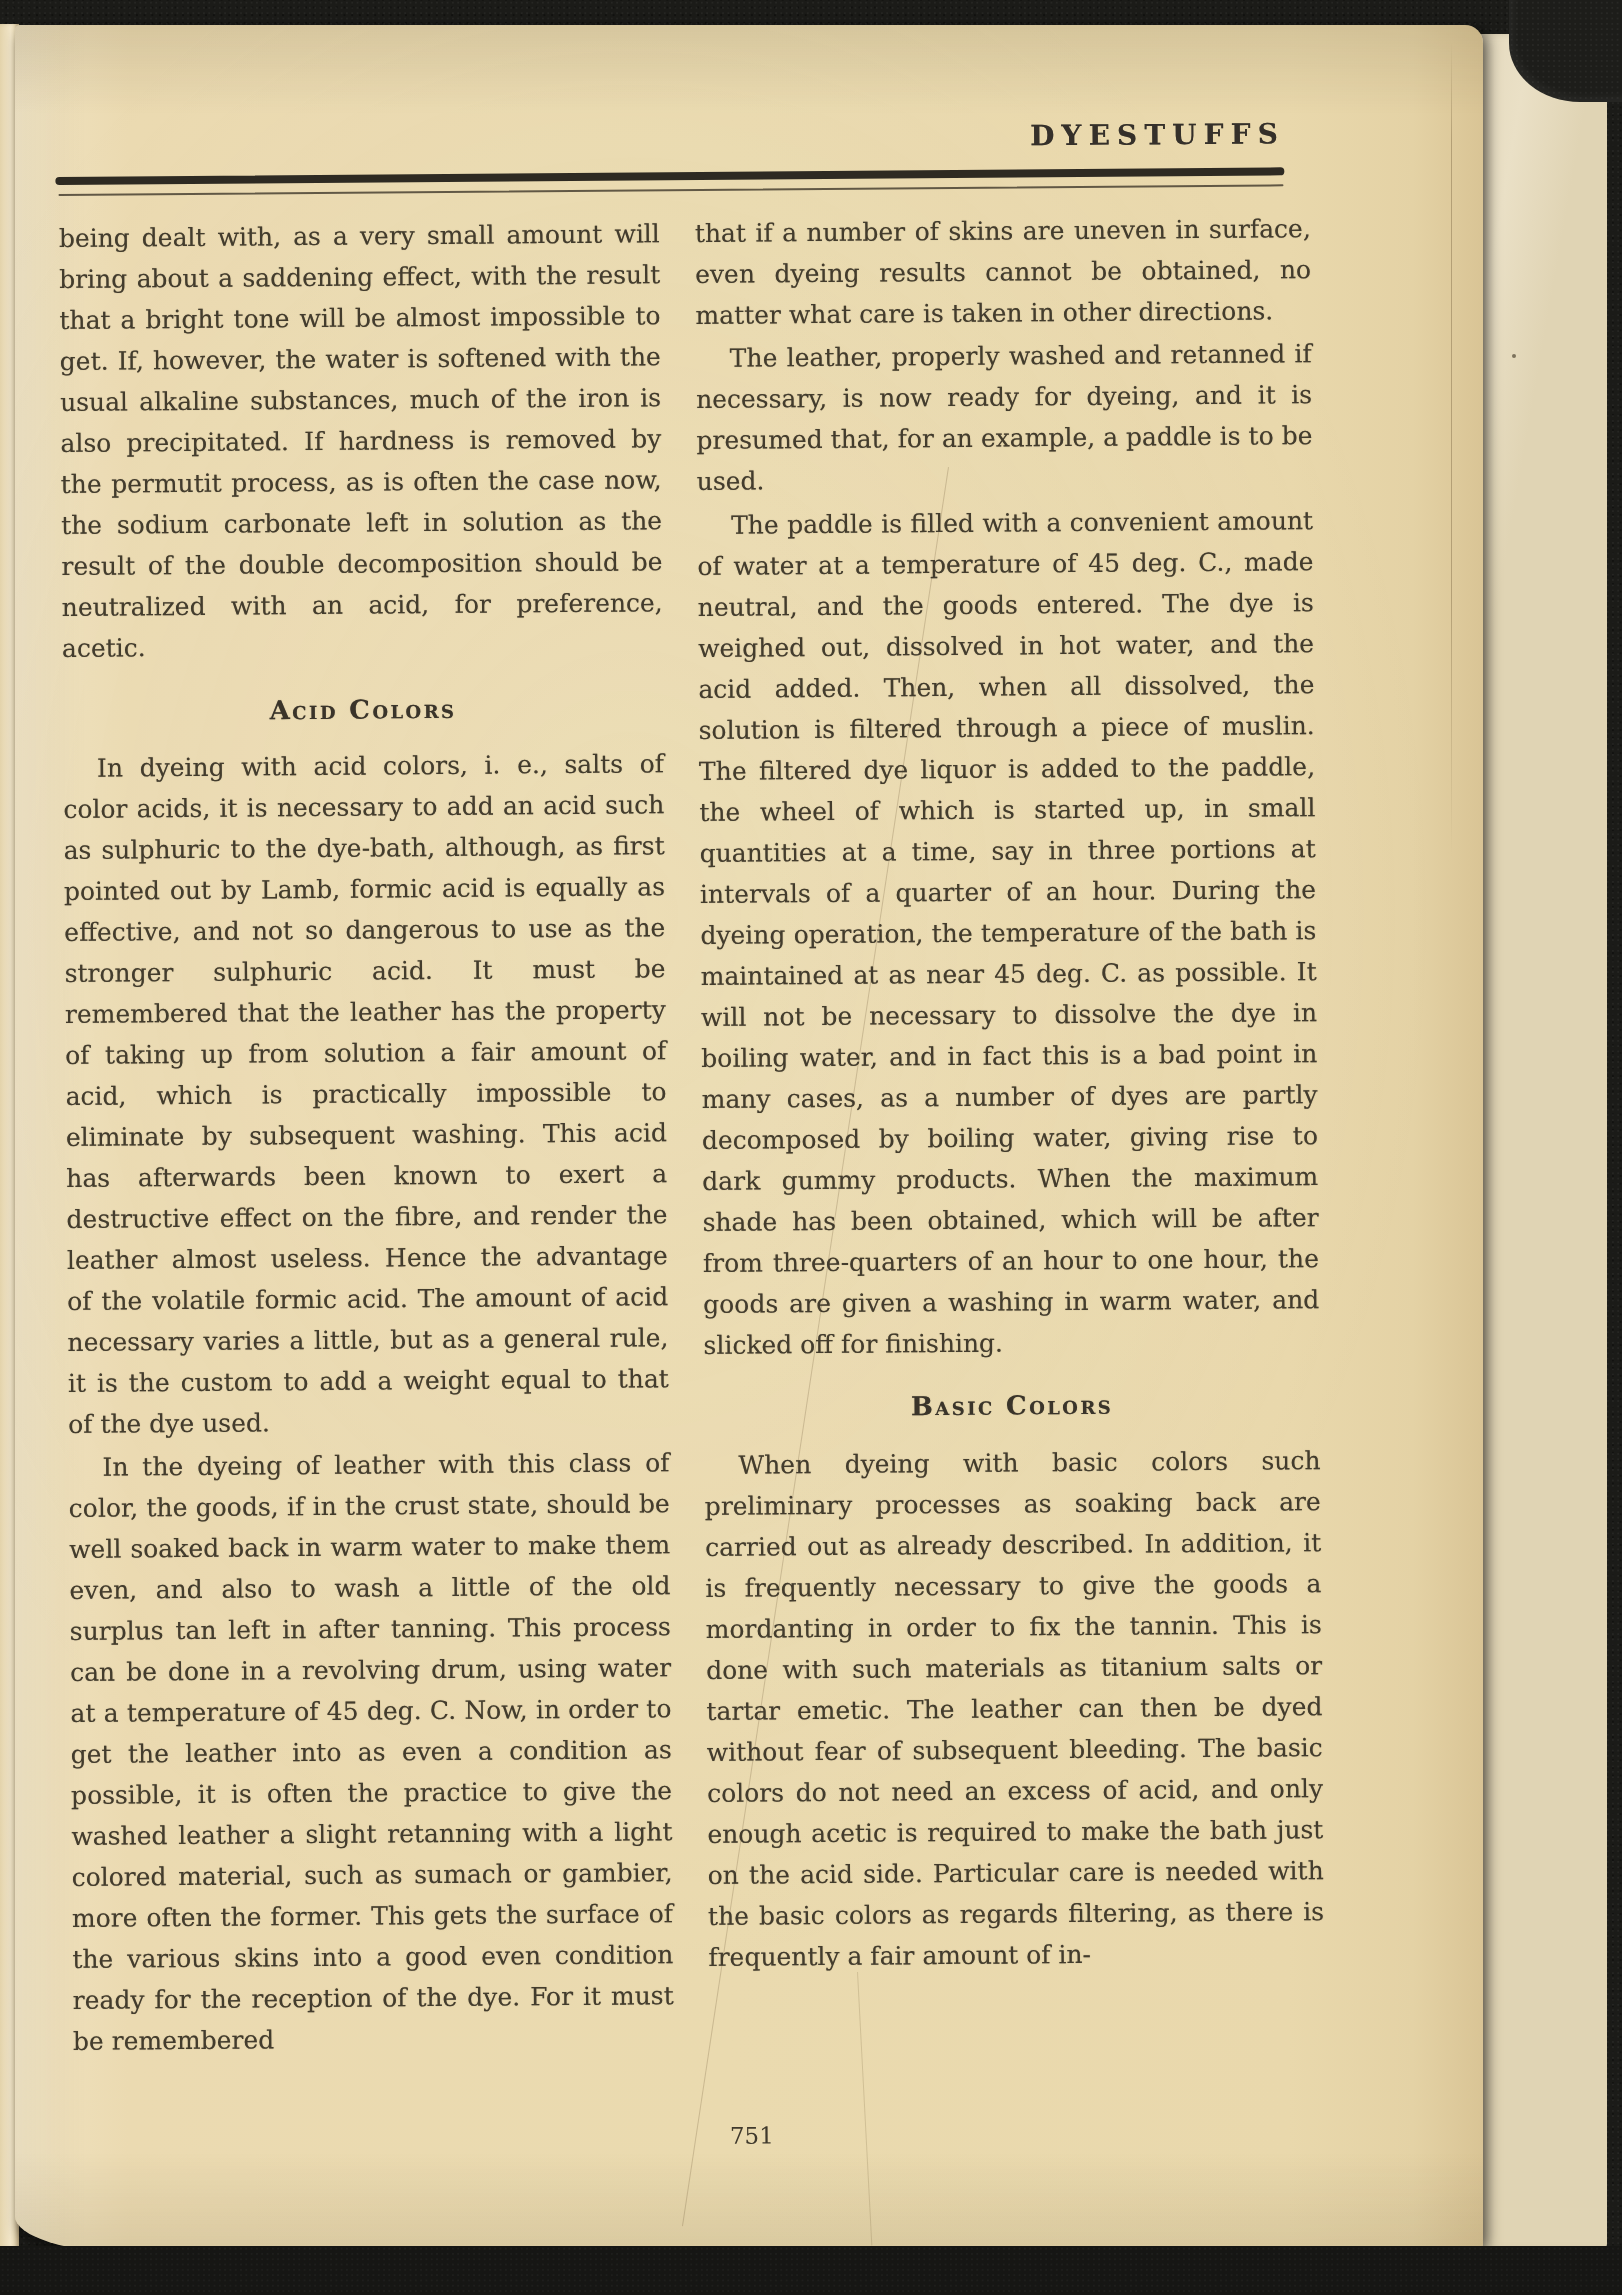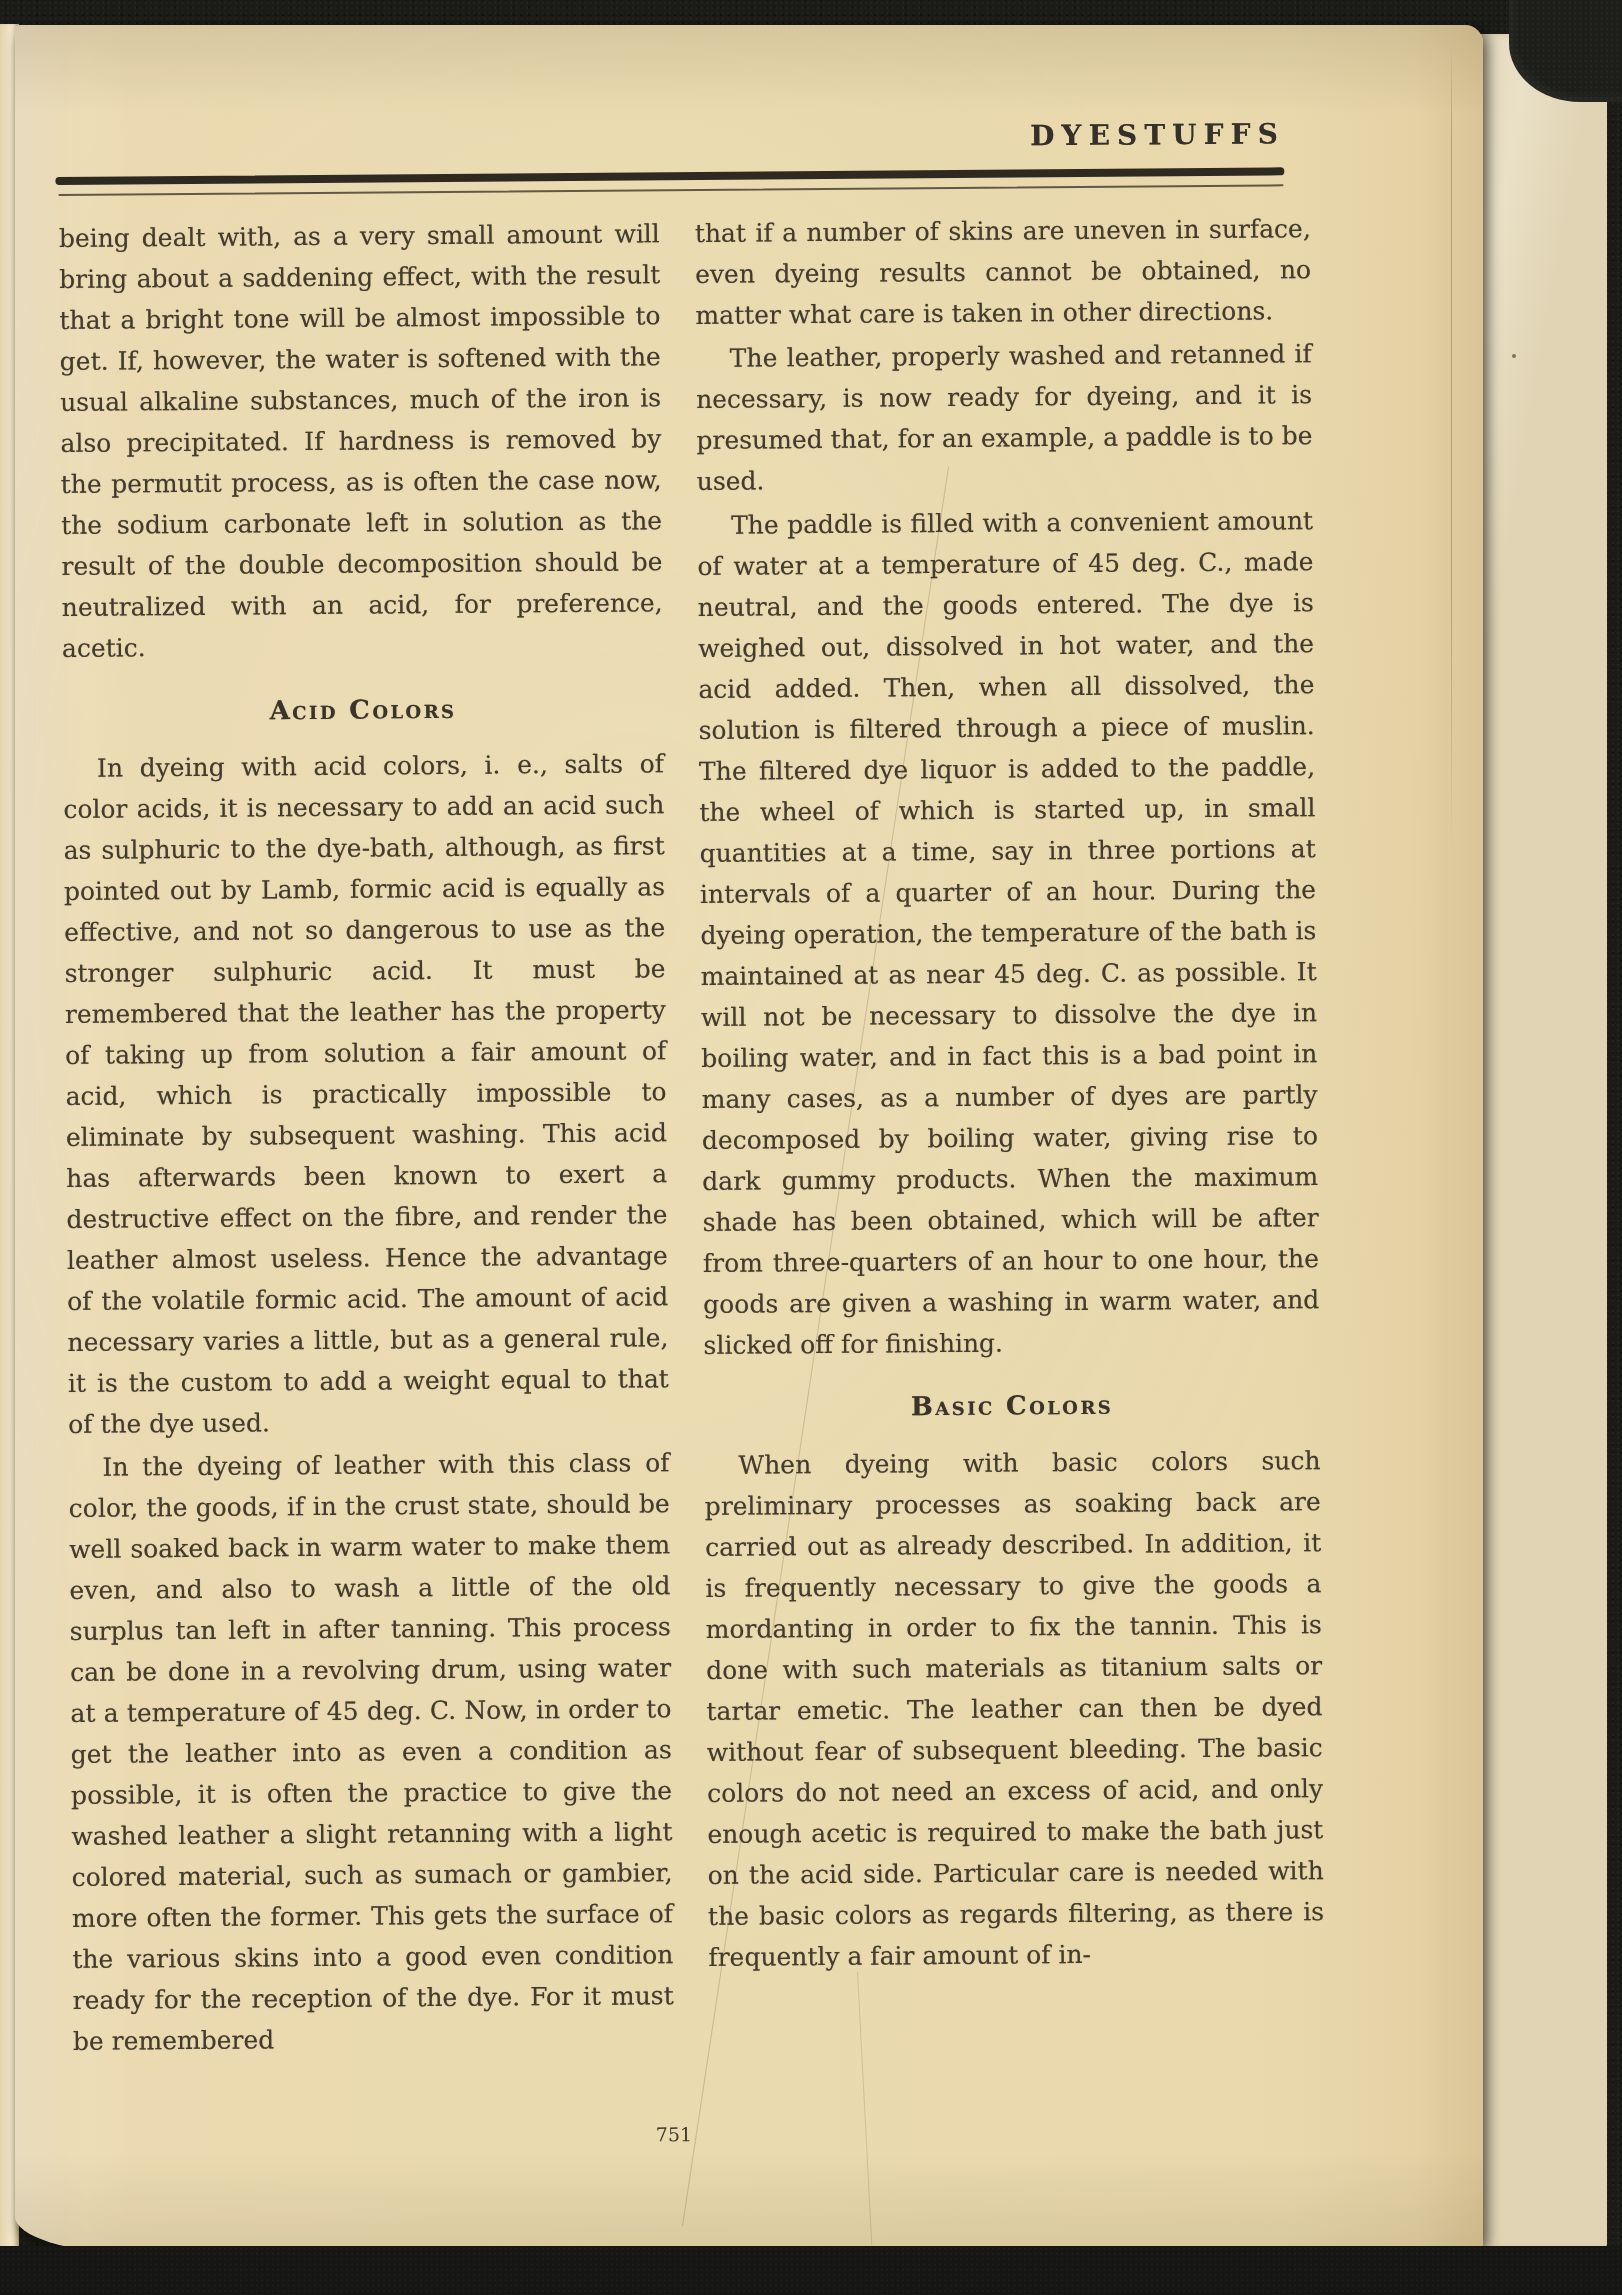--- a/index.html
+++ b/index.html
@@ -144,22 +144,22 @@
     text-align: center;
     font-size: 26px;
     font-weight: 600;
     font-variant: small-caps;
     letter-spacing: 2.4px;
     color: #3a342a;
   }
   .page-number {
     position: absolute;
     left: 648px; top: 2123px; width: 118px;
-    text-align: left;
-    font-size: 19px;
+    text-align: right;
+    font-size: 23px;
     color: #3f392c;
   }
 </style>
 </head>
 <body>
 
 <div class="cover"></div>
 <div class="left-page-edge"></div>
 <div class="under-page"></div>
 <div class="cover-blob"></div>

